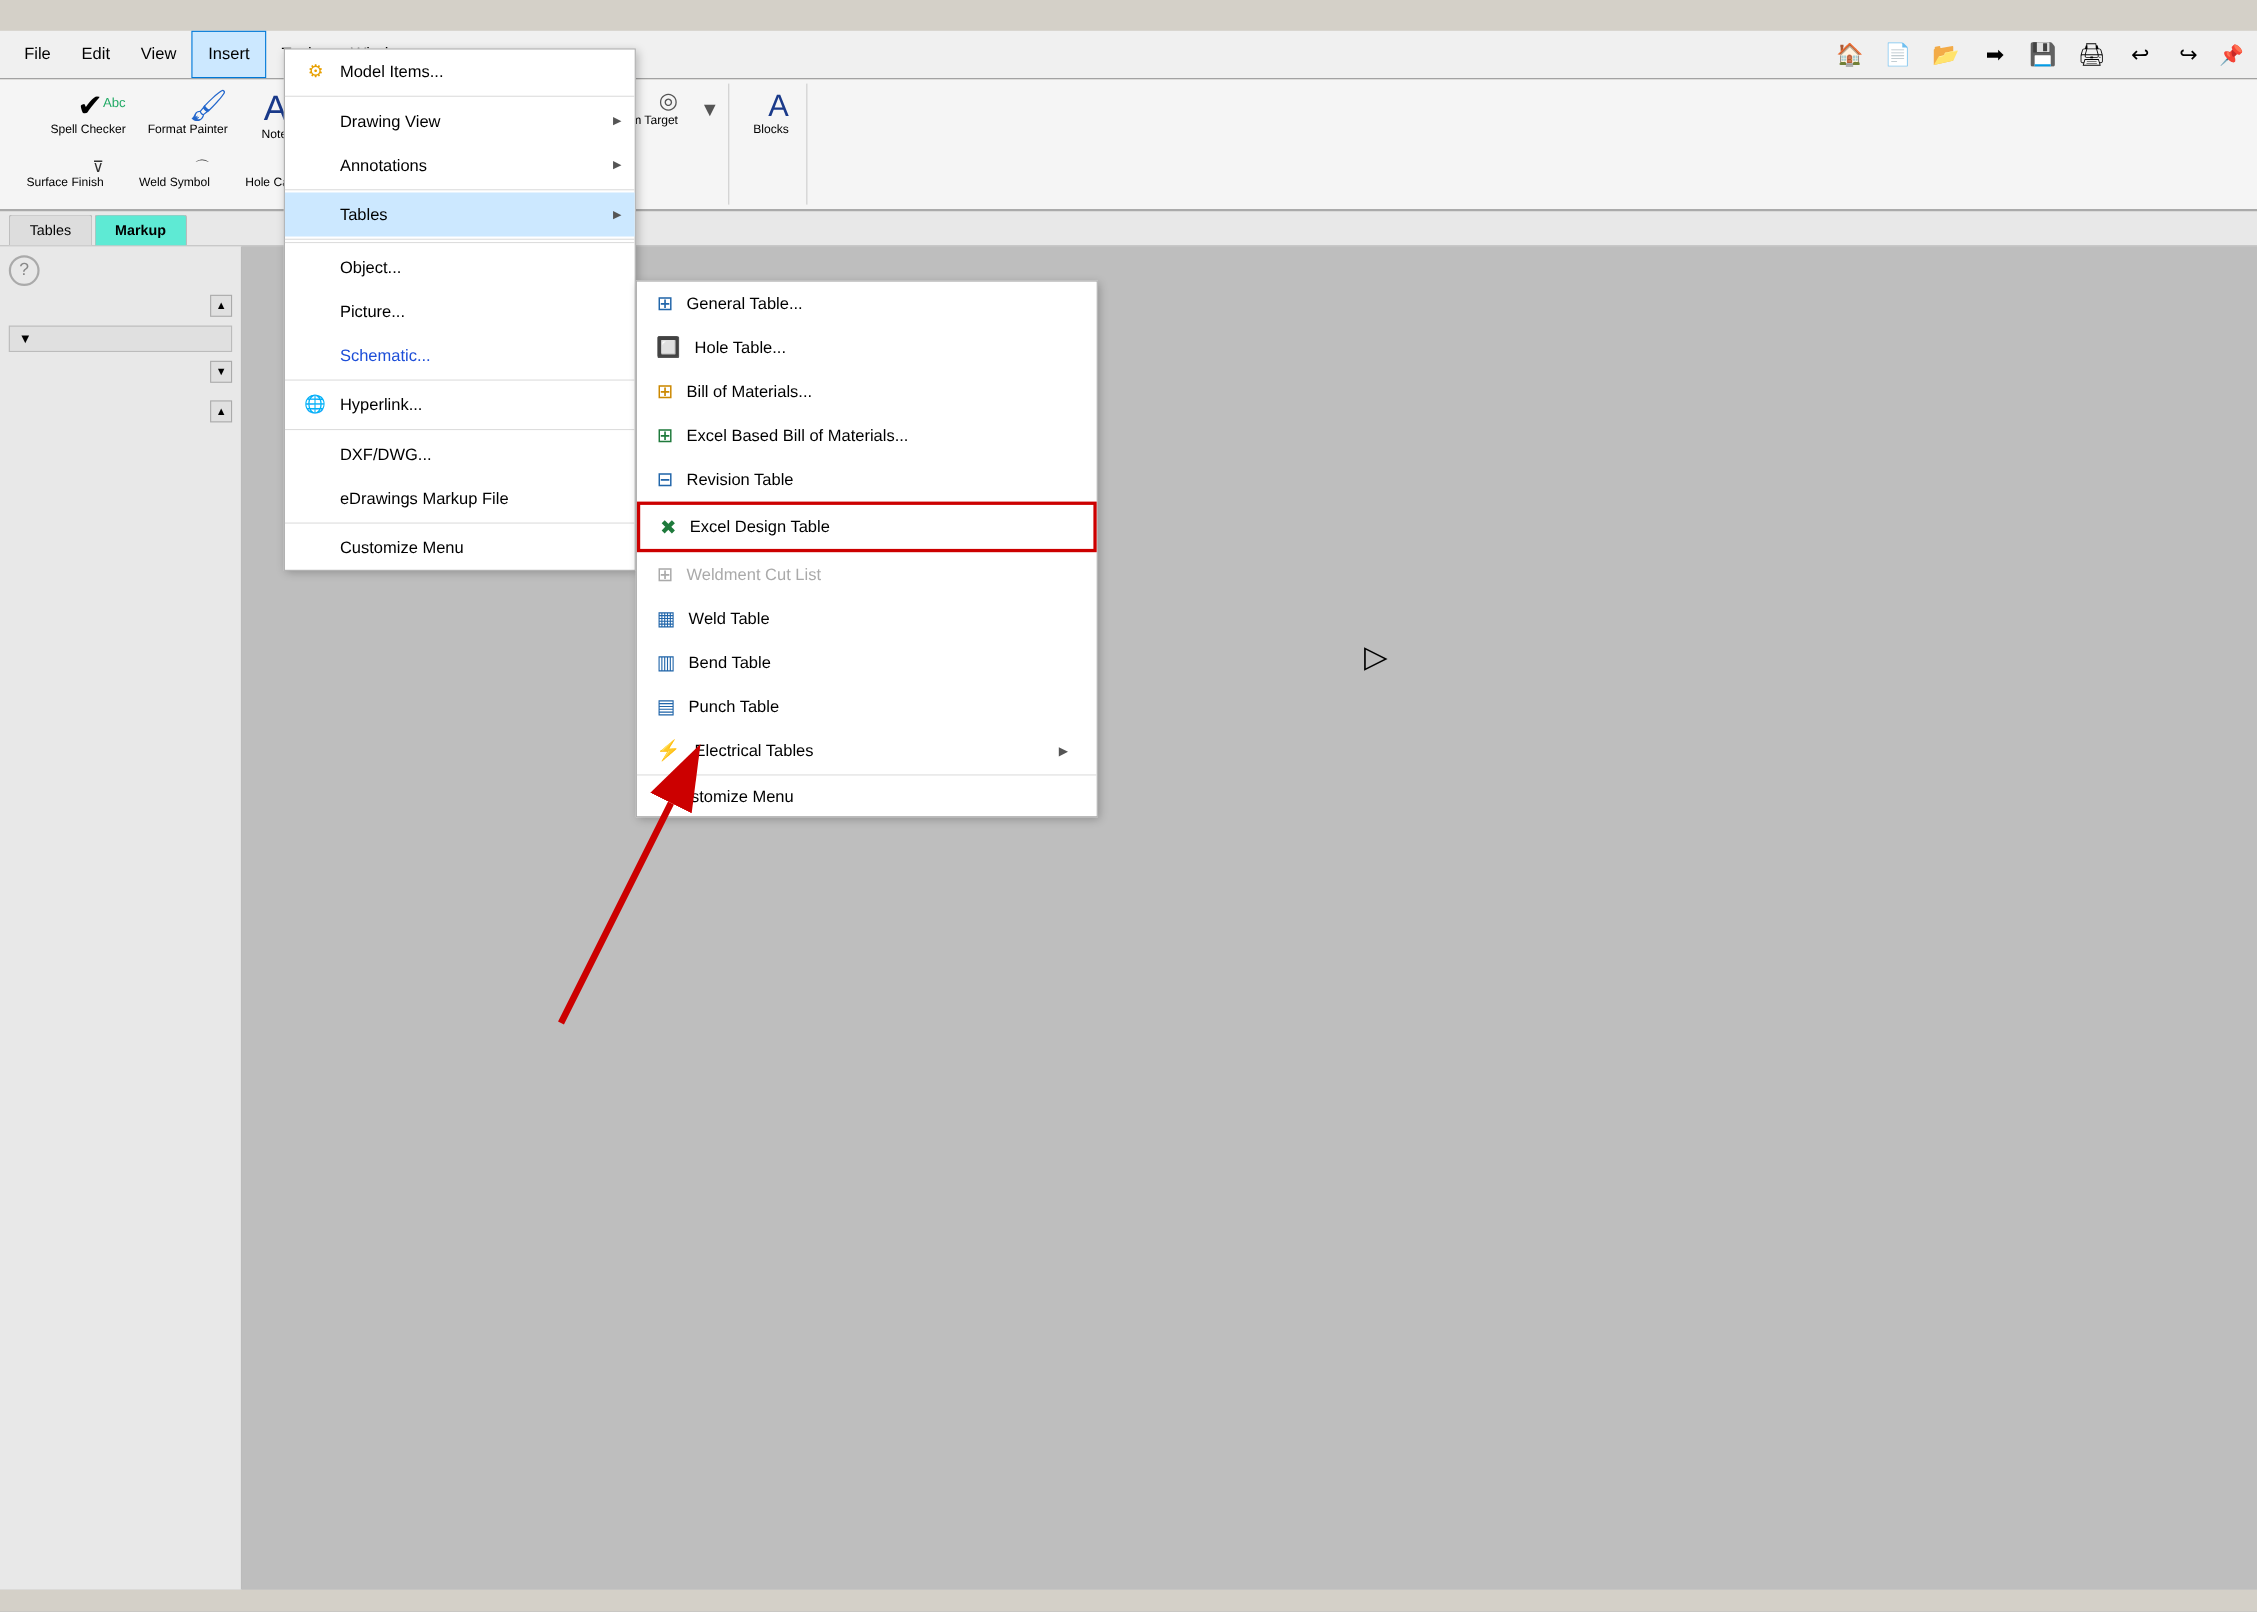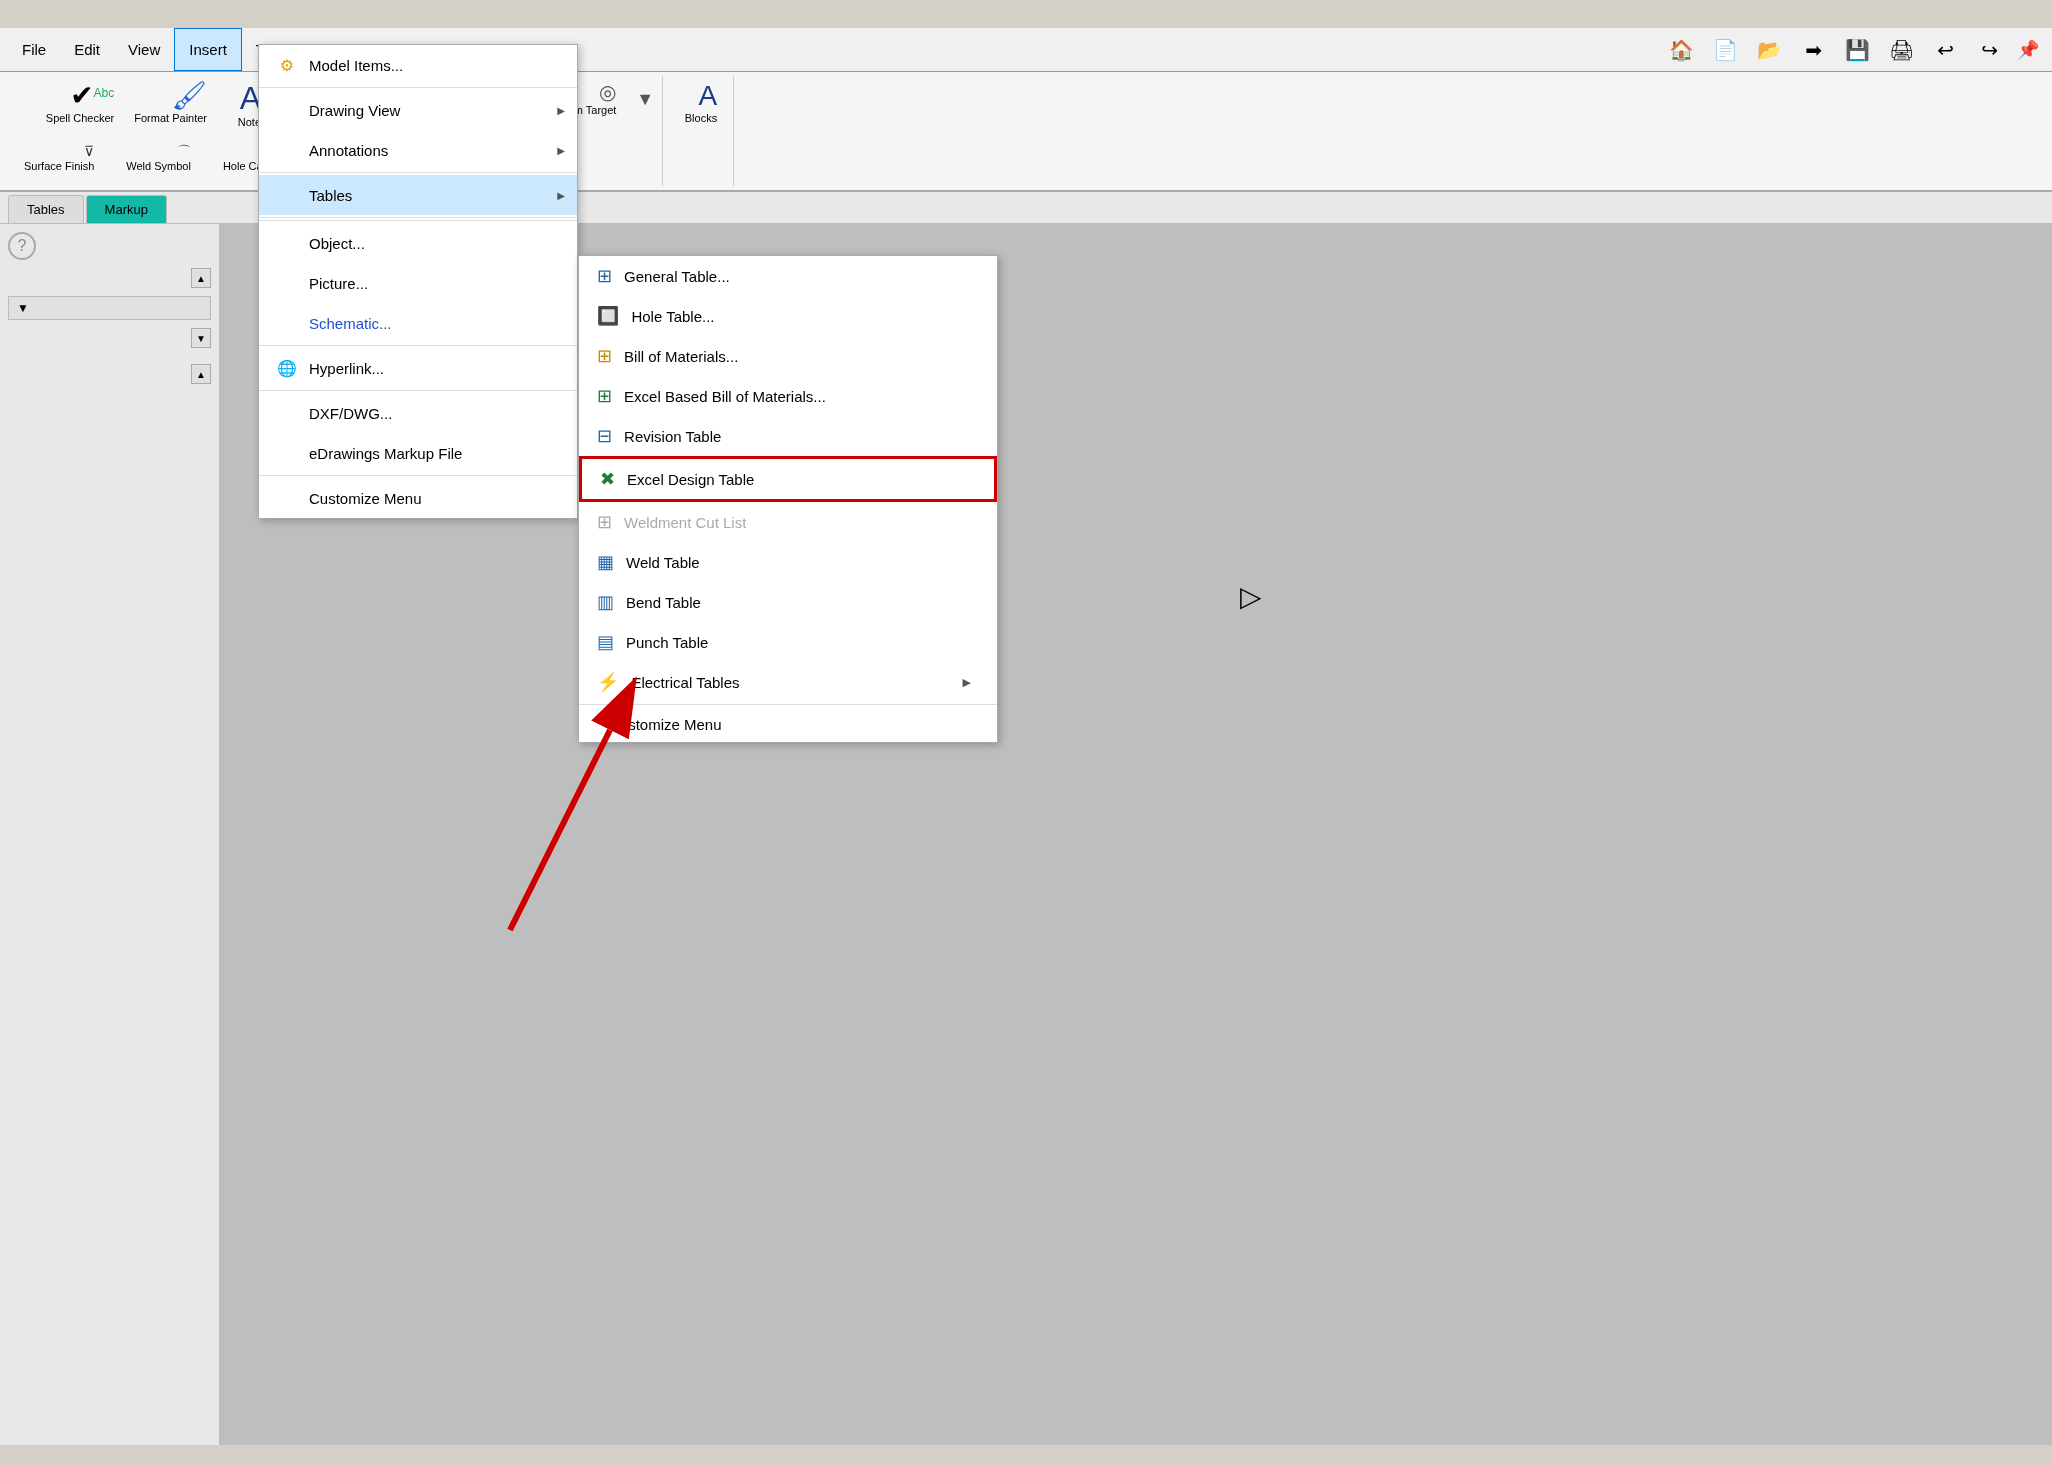--- a/index.html
+++ b/index.html
@@ -93,22 +93,22 @@
       padding: 6px 18px;
       border: 1px solid #bbb;
       border-bottom: none;
       background: #ddd;
       cursor: pointer;
       font-size: 13px;
       margin-right: 2px;
       border-radius: 3px 3px 0 0;
     }
     .tab.active {
-      background: #14b8a6;
-      font-weight: normal;
+      background: #5eead4;
+      font-weight: bold;
       margin-top: 36px;
     }
 
     
     .main-area {
       display: flex;
       height: calc(1465px - 44px - 120px - 48px - 32px);
       background: #c8c8c8;
     }
     .sidebar {

